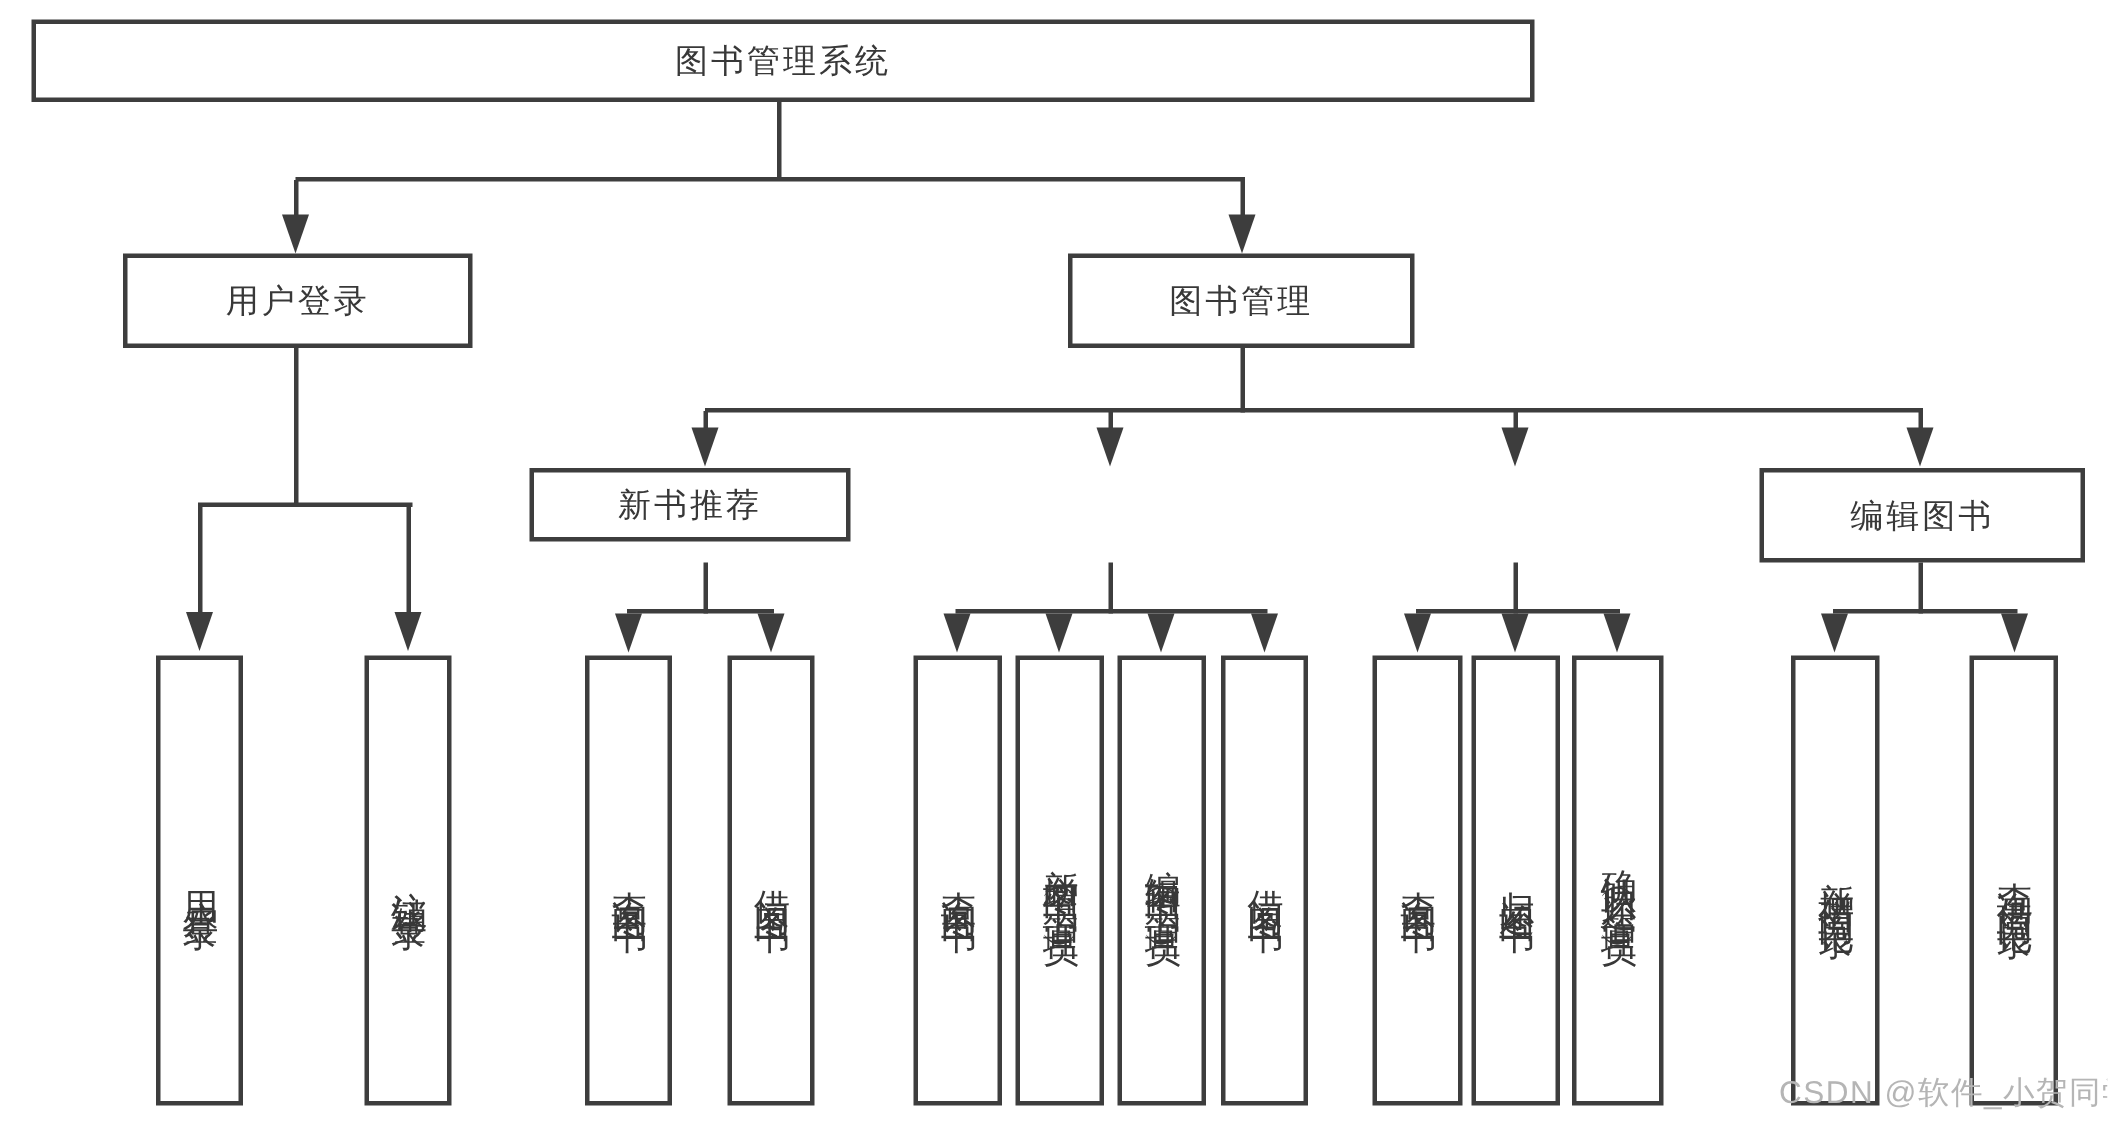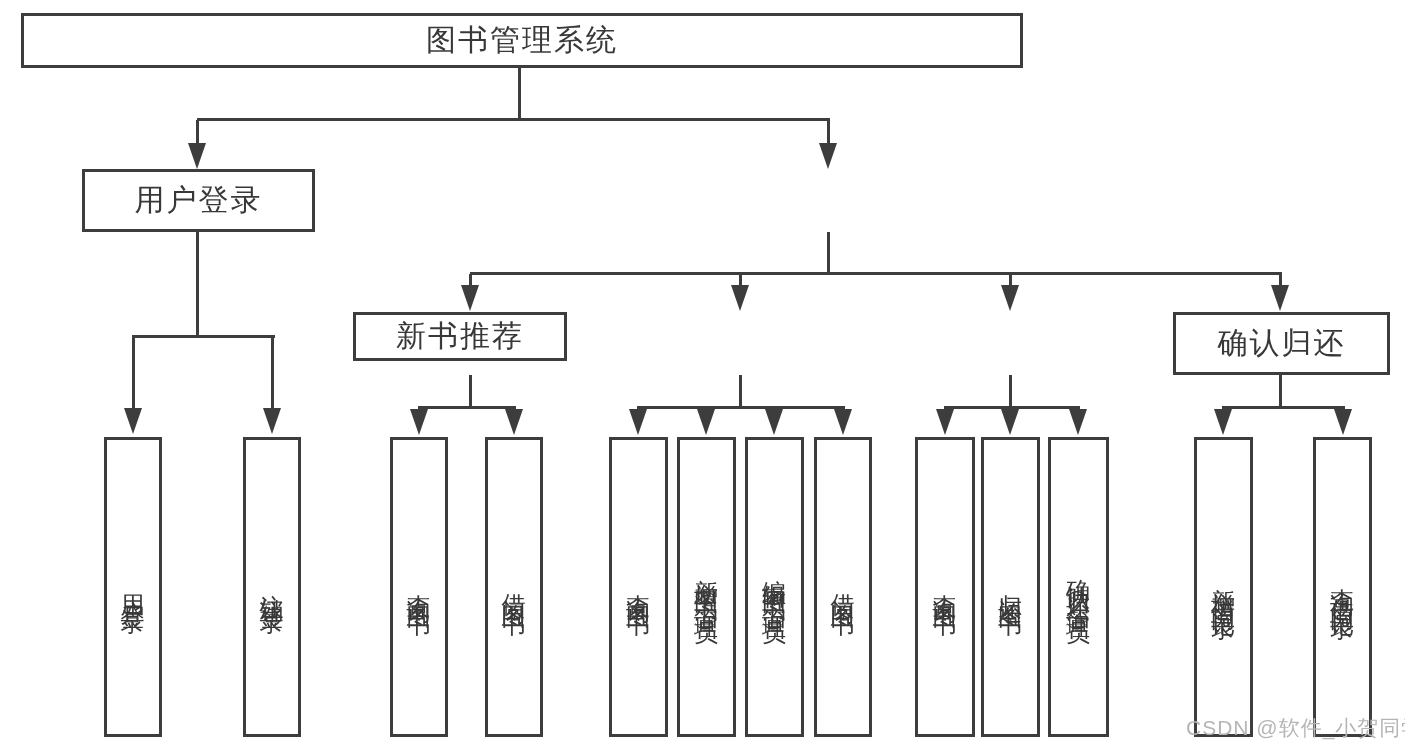--- a/index.html
+++ b/index.html
@@ -20,21 +20,21 @@
   }
   .hbox {
     position: absolute;
     background: #fff;
     border: 3px solid var(--line);
     display: flex;
     align-items: center;
     justify-content: center;
   }
   .hbox .label {
-    font-size: 30px;
+    font-size: 22px;
     letter-spacing: 2px;
     color: var(--text);
     white-space: nowrap;
   }
   .vbox {
     position: absolute;
     top: 437px;
     height: 300px;
     background: #fff;
     border: 3px solid var(--line);
@@ -75,29 +75,32 @@
 <div class="canvas">
 
   <div class="hbox" style="left:21px; top:13px; width:1002px; height:55px;">
     <span class="label">图书管理系统</span>
   </div>
 
   <div class="hbox" style="left:82px; top:169px; width:233px; height:63px;">
     <span class="label">用户登录</span>
   </div>
 
+  <div class="hbox" style="left:712px; top:169px; width:231px; height:63px;">
+    <span class="label">图书管理</span>
+  </div>
 
   <div class="hbox" style="left:353px; top:312px; width:214px; height:49px;">
     <span class="label">新书推荐</span>
   </div>
 
 
 
   <div class="hbox" style="left:1173px; top:312px; width:217px; height:63px;">
-    <span class="label">确认归还</span>
+    <span class="label">编辑图书</span>
   </div>
 
   <div class="vbox" style="left:104px; width:58px;">
     <span class="vlabel">用户登录</span>
   </div>
   <div class="vbox" style="left:243px; width:58px;">
     <span class="vlabel">注销登录</span>
   </div>
 
   <div class="vbox" style="left:390px; width:58px;">

